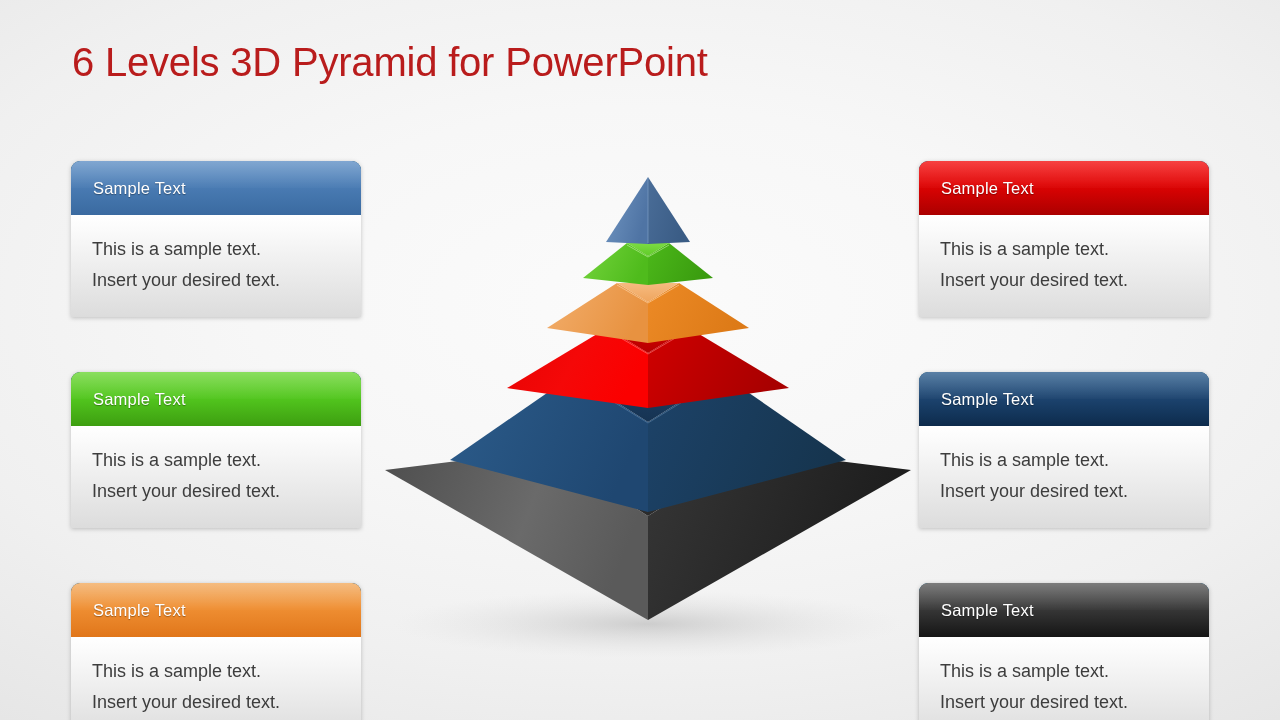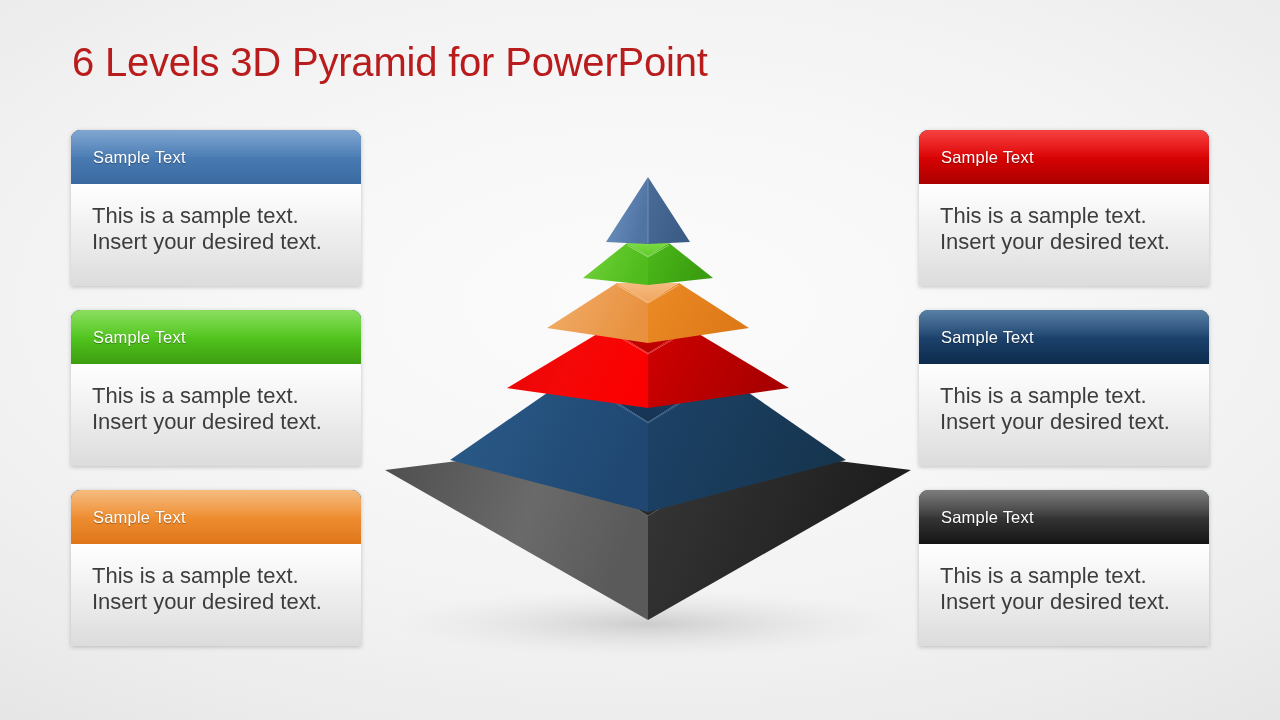--- a/index.html
+++ b/index.html
@@ -41,20 +41,21 @@
   .col-left  { left: 71px; }
   .col-right { left: 919px; }
 
   .card {
     width: 290px;
     height: 156px;
     border-radius: 9px 9px 0 0;
     filter: drop-shadow(0 1px 2px rgba(0,0,0,0.22));
     overflow: hidden;
     background: #0c4a6e;
+    margin-top: 31px;
   }
 
   .card-header {
     height: 54px;
     border-radius: 8px 8px 0 0;
     display: flex;
     align-items: center;
     padding-left: 22px;
     position: relative;
   }
@@ -76,22 +77,22 @@
     z-index: 2;
     letter-spacing: 0.2px;
   }
 
   .card-body {
     height: 102px;
     background: linear-gradient(to bottom, #ffffff 0%, #fafafa 16%, #ebebeb 58%, #dcdcdc 100%);
     padding: 19px 20px 0 21px;
   }
   .card-body-text {
-    font-size: 22px;
-    line-height: 26px;
+    font-size: 18px;
+    line-height: 31px;
     color: #3d3d3d;
     white-space: pre-line;
   }
 
   
   .hdr-blue   { background: linear-gradient(to bottom, #5d8ec4 0%, #4a7cb4 45%, #3a6aa0 100%); }
   .hdr-green  { background: linear-gradient(to bottom, #6ad532 0%, #52c61e 48%, #3d9e10 100%); }
   .hdr-orange { background: linear-gradient(to bottom, #f2a95c 0%, #ef8f33 45%, #e0761a 100%); }
   .hdr-red    { background: linear-gradient(to bottom, #f40c0c 0%, #e00303 42%, #ab0000 100%); }
   .hdr-navy   { background: linear-gradient(to bottom, #2b5c8c 0%, #1d4571 45%, #0d2b4c 100%); }

